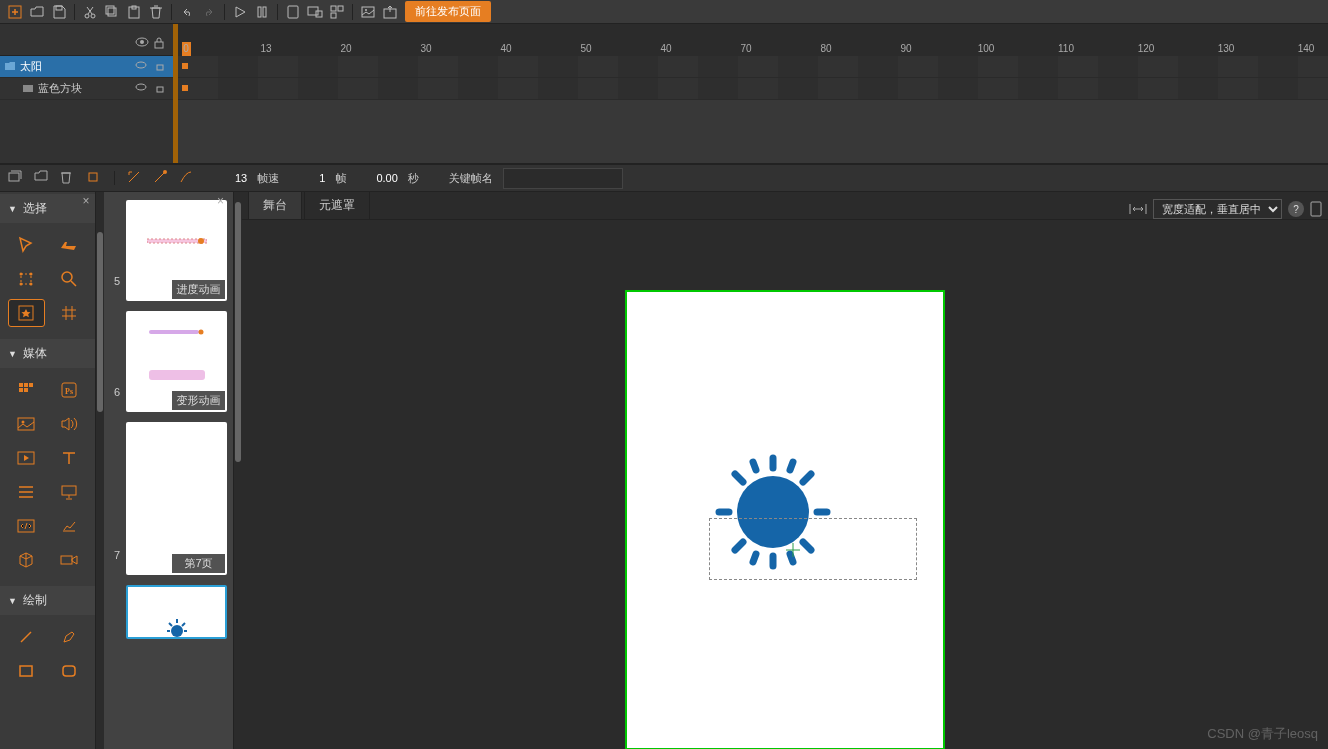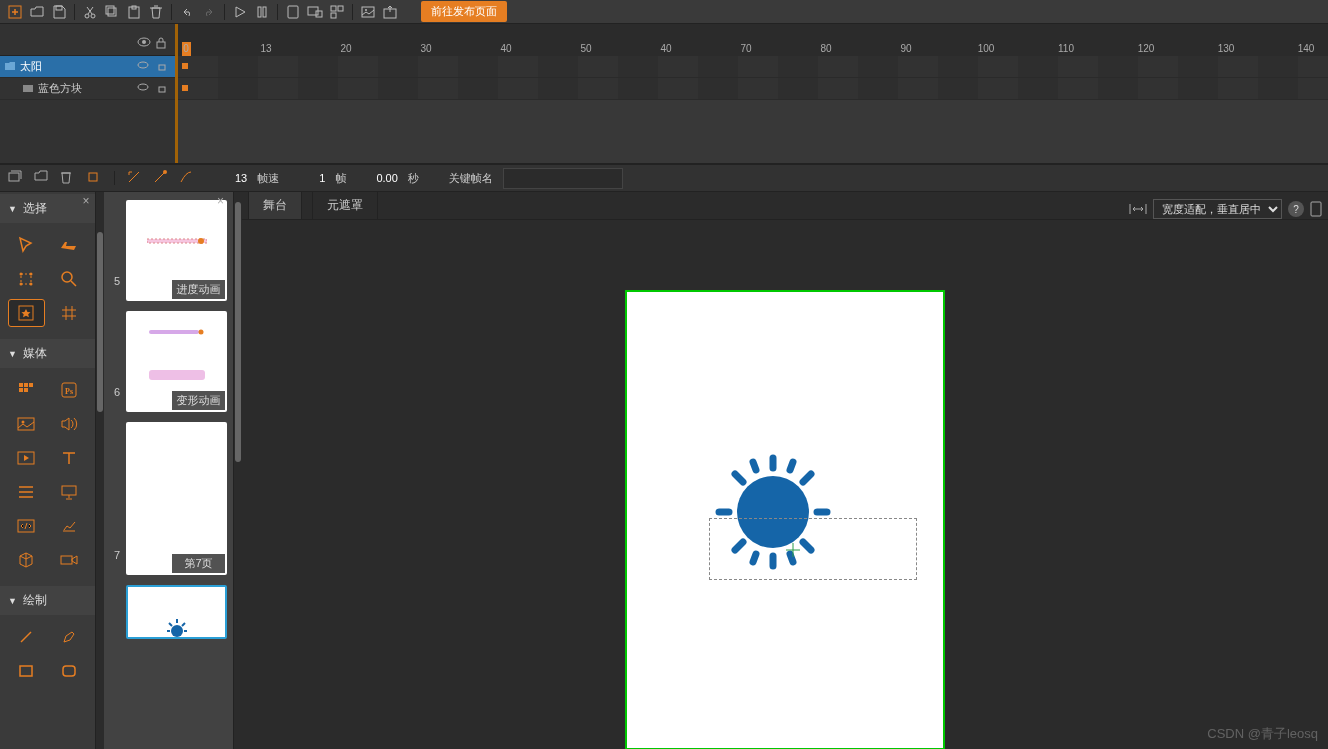--- a/index.html
+++ b/index.html
@@ -28,33 +28,33 @@
   color: #bbb; cursor: pointer;
 }
 .top-toolbar .sep { width: 1px; height: 16px; background: #222; margin: 0 4px; }
 .orange-btn {
   background: #e67e22;
   color: #fff;
   padding: 3px 10px;
   font-size: 11px;
   border-radius: 2px;
   cursor: pointer;
-  margin-left: 20px;
+  margin-left: 4px;
 }
 
 .timeline {
   height: 140px;
   background: #2b2b2b;
   display: flex;
   border-bottom: 1px solid #222;
 }
 .timeline-left {
   width: 178px;
   background: #323232;
-  border-right: 3px solid #a16207;
+  border-right: 5px solid #a16207;
 }
 .tl-header-row {
   height: 32px;
   display: flex;
   align-items: flex-end;
   justify-content: flex-end;
   padding: 0 6px 4px 0;
   border-bottom: 1px solid #222;
 }
 .tl-header-row .eye, .tl-header-row .lock {
@@ -245,21 +245,21 @@
   background: #2b2b2b;
 }
 .stage-tabs {
   height: 28px;
   display: flex;
   align-items: flex-end;
   justify-content: space-between;
   border-bottom: 1px solid #222;
   background: #2b2b2b;
 }
-.tabs-left { display: flex; gap: 8px; padding-left: 6px; }
+.tabs-left { display: flex; gap: 0; padding-left: 6px; }
 .tab {
   padding: 5px 14px;
   background: #383838;
   color: #ccc;
   font-size: 12px;
   border: 1px solid #222;
   border-bottom: none;
   cursor: pointer;
   margin-right: 2px;
 }

